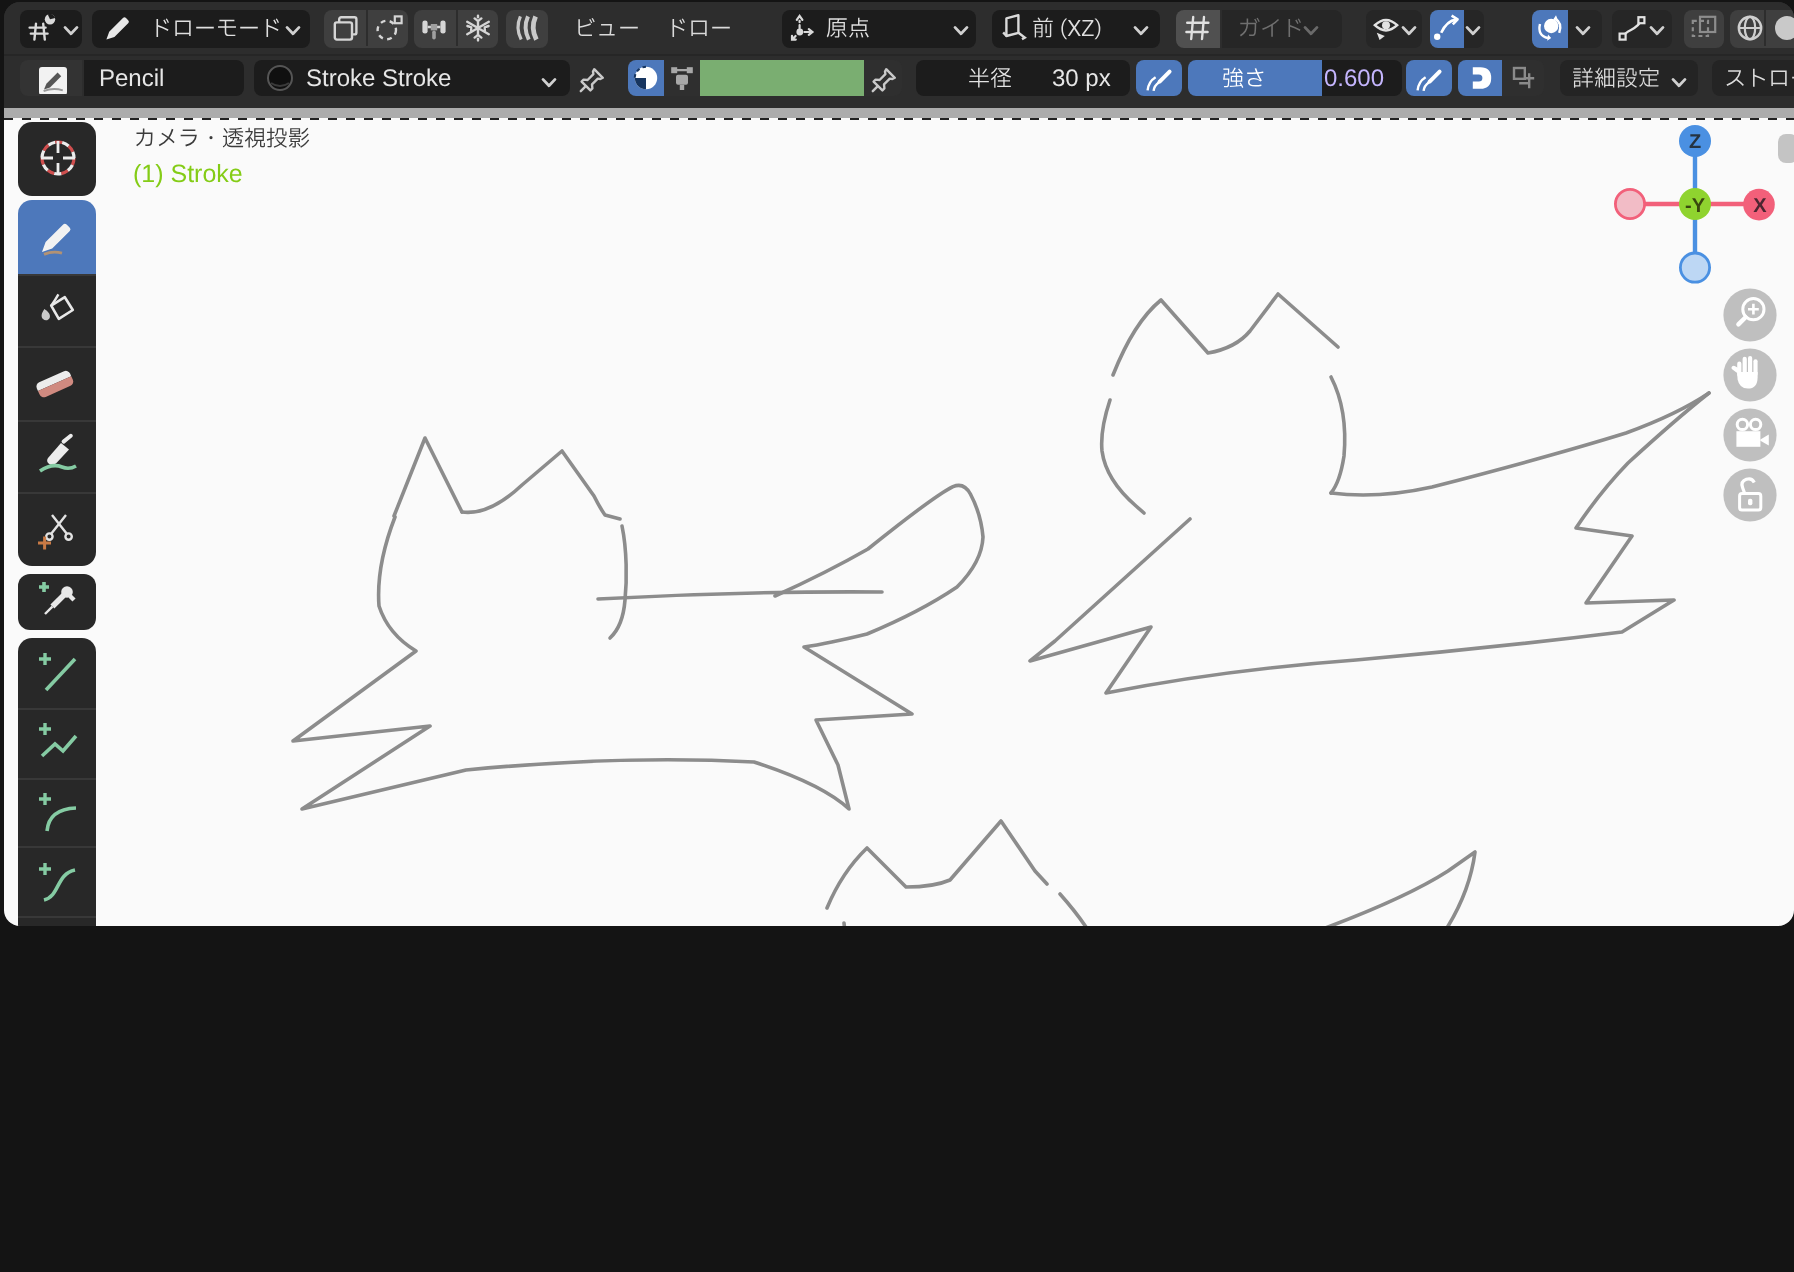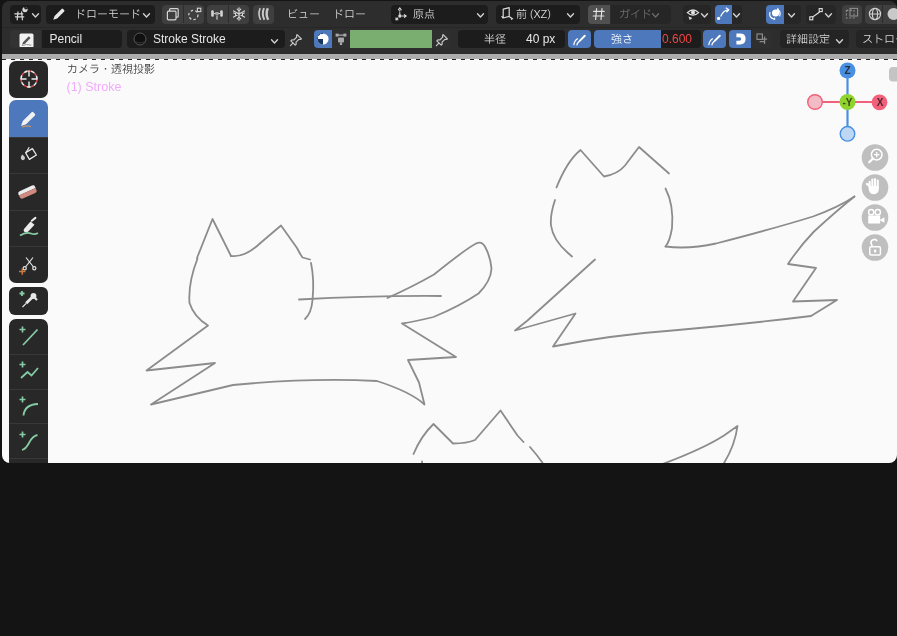--- a/index.html
+++ b/index.html
@@ -212,36 +212,36 @@
 <svg style="position:absolute;left:432px;top:31px" width="16" height="15" viewBox="0 0 16 15">
       <g stroke="#c9c9c9" stroke-width="1.2" fill="none" stroke-linecap="round" stroke-linejoin="round">
         <path d="M9.1 2.6 L13.4 6.9 L12.2 7.5 L10.9 7.3 L8 10.2 L8.2 12.2 L7.2 13.2 L2.8 8.8 L3.8 7.8 L5.8 8 L8.7 5.1 L8.5 3.8 Z"></path>
         <path d="M4.9 11.1 L2.4 13.6"></path>
       </g>
     </svg>
 <div class="btn" style="left:456px;top:29px;width:107px;height:18px"></div>
 <svg style="position:absolute;left:481.5px;top:30px;overflow:visible" width="24.0" height="16" viewBox="0 -12 24.0 16">
       <path d="M5.79 -2.54H10.43V-1.86H5.79V0.81H5.05V-1.86H0.57V-2.54H5.05V-4.62H0.87V-5.3H5.05V-9.17H5.79V-5.3H10.13V-4.62H5.79ZM9.55 -8.44Q9.21 -7.83 8.67 -7.11Q8.14 -6.39 7.62 -5.86L7.07 -6.29Q7.59 -6.83 8.09 -7.5Q8.58 -8.17 8.93 -8.8ZM3.26 -5.86Q2.43 -7.17 1.36 -8.32L1.91 -8.71Q2.41 -8.22 2.92 -7.57Q3.42 -6.92 3.84 -6.26Z M14.68 -8.93Q13.53 -7.04 11.89 -5.9L11.49 -6.47Q13.13 -7.57 14.1 -9.26ZM14.72 -4.2 14.53 -4.83Q16.29 -5.18 17.48 -5.82Q16.35 -6.59 15.48 -7.67L15.96 -8.08Q16.98 -6.9 18.11 -6.19Q19.27 -6.96 20.02 -8.21H14.88V-8.83H20.86V-8.32Q20.04 -6.78 18.75 -5.83Q19.89 -5.24 21.52 -4.87L21.34 -4.22Q19.54 -4.62 18.13 -5.41Q16.79 -4.64 14.72 -4.2ZM14.87 -6.36Q14.26 -5.39 13.76 -4.79V0.82H13.1V-4.05Q12.52 -3.41 11.77 -2.88L11.41 -3.48Q12.24 -4.05 13.01 -4.91Q13.77 -5.77 14.29 -6.68ZM21.01 -2.23H18.33V-0.18H21.44V0.47H14.57V-0.18H17.64V-2.23H14.96V-2.86H17.64V-4.54H18.33V-2.86H21.01Z" fill="#e3e3e3"></path>
     </svg>
-<div class="lat" style="left:524px;top:29.5px">40 px</div>
+<div class="lat" style="left:524px;top:29.5px">30 px</div>
 <div class="ab" style="left:566px;top:29px;width:23px;height:18px;background:#4d78bb;border-radius:4px"></div>
 <svg style="position:absolute;left:569.5px;top:30px" width="16" height="16" viewBox="0 0 16 16">
       <path d="M7 9.2 L12.1 4.1 Q12.8 3.4 13.5 4.1 Q14.2 4.8 13.5 5.5 L8.4 10.6 L6.2 11.2 Z" fill="#fff"></path>
       <g stroke="#fff" stroke-width="1.2" fill="none">
         <path d="M1.8 14.2 Q2.2 9.8 5.8 7.6"></path>
         <path d="M4.8 14.4 Q5.1 11.8 7.4 10.2"></path>
       </g>
     </svg>
 <div class="ab" style="left:592px;top:29px;width:107px;height:18px;border-radius:4px;overflow:hidden;background:#1c1c1c">
       <div class="ab" style="left:0;top:0;width:66.5px;height:18px;background:#4d78bb"></div>
     </div>
 <svg style="position:absolute;left:608.5px;top:30px;overflow:visible" width="24.0" height="16" viewBox="0 -12 24.0 16">
       <path d="M10.08 0.95Q9.89 0.49 9.62 0.01Q7.28 0.35 3.96 0.55L3.88 -0.11Q5.65 -0.19 6.88 -0.3V-2.16H4.37V-5.11H6.89V-6.35Q5.2 -6.24 4.16 -6.2L4.07 -6.88L4.93 -6.89Q5.67 -7.92 6.24 -9.27L6.91 -9.03Q6.36 -7.86 5.72 -6.91Q7.77 -6.98 9.03 -7.12Q8.53 -7.79 8.01 -8.34L8.53 -8.73Q9.67 -7.47 10.44 -6.28L9.91 -5.87Q9.66 -6.27 9.45 -6.56Q8.66 -6.47 7.55 -6.39V-5.11H10.13V-2.16H7.53V-0.35Q8.69 -0.47 9.31 -0.56Q8.98 -1.1 8.74 -1.43L9.29 -1.75Q10.1 -0.65 10.67 0.66ZM1.53 -5.6Q1.47 -4.73 1.29 -3.75H3.68Q3.66 -1.62 3.48 -0.43Q3.38 0.19 3.11 0.43Q2.85 0.68 2.31 0.68H1.1L0.93 0H2.16Q2.51 0 2.65 -0.14Q2.79 -0.27 2.86 -0.66Q3.01 -1.57 3.04 -3.11H0.54Q0.85 -4.63 0.93 -6.23H2.97V-8.08H0.67V-8.72H3.61V-5.6ZM5 -4.54V-2.73H6.9V-4.54ZM9.48 -2.73V-4.54H7.52V-2.73Z M13.77 -1.89Q13.77 -1.12 14.48 -0.78Q15.18 -0.44 16.74 -0.44Q17.45 -0.44 18.24 -0.52Q19.03 -0.59 19.63 -0.71L19.74 0.01Q19.13 0.13 18.29 0.21Q17.45 0.3 16.66 0.3Q14.77 0.3 13.88 -0.24Q12.98 -0.78 12.98 -1.9Q12.98 -2.9 13.74 -3.48Q14.51 -4.06 15.83 -4.06Q16.79 -4.06 17.5 -3.79Q18.22 -3.53 18.85 -2.95L18.91 -2.99Q18.09 -4.36 17.36 -6.1Q15.52 -5.97 12.57 -5.97V-6.72Q15.29 -6.72 17.05 -6.83Q16.7 -7.7 16.36 -8.7L17.11 -8.9Q17.38 -8.06 17.84 -6.9Q19.09 -6.98 20.59 -7.22L20.68 -6.47Q19.41 -6.28 18.15 -6.16Q18.96 -4.33 19.92 -2.73L19.29 -2.31Q17.9 -3.33 15.94 -3.33Q14.89 -3.33 14.33 -2.96Q13.77 -2.58 13.77 -1.89Z" fill="#ffffff"></path>
     </svg>
-<div class="lat" style="left:660px;top:29.5px;color:#ef4444">0.600</div>
+<div class="lat" style="left:660px;top:29.5px;color:#c4b5fd">0.600</div>
 <div class="ab" style="left:701px;top:29px;width:23px;height:18px;background:#4d78bb;border-radius:4px"></div>
 <svg style="position:absolute;left:704.5px;top:30px" width="16" height="16" viewBox="0 0 16 16">
       <path d="M7 9.2 L12.1 4.1 Q12.8 3.4 13.5 4.1 Q14.2 4.8 13.5 5.5 L8.4 10.6 L6.2 11.2 Z" fill="#fff"></path>
       <g stroke="#fff" stroke-width="1.2" fill="none">
         <path d="M1.8 14.2 Q2.2 9.8 5.8 7.6"></path>
         <path d="M4.8 14.4 Q5.1 11.8 7.4 10.2"></path>
       </g>
     </svg>
 <div class="ab" style="left:727px;top:29px;width:43px;height:18px;border-radius:4px;overflow:hidden">
       <div class="ab" style="left:0;top:0;width:22px;height:18px;background:#4d78bb"></div>
@@ -353,21 +353,21 @@
 <svg style="position:absolute;left:14.5px;top:579.8px" width="24" height="24" viewBox="0 0 24 24">
       <path d="M3.5 15 L5.2 10.8 L12.8 3.2 Q13.5 2.5 14.3 3.3 L15.9 4.9 Q16.7 5.7 16 6.4 L8.4 14 L3.5 15 Z" fill="#f2f2f2"></path>
       <path d="M2.5 19.5 Q6.5 13.5 10.5 17 Q14.5 20.5 19.5 15.5" stroke="#85cba3" stroke-width="1.8" fill="none"></path>
     </svg>
 <svg class="ab" style="left:38.5px;top:600.5px" width="7" height="7" viewBox="0 0 7 7">
       <path d="M6.5 6.5 H1 L6.5 1 Z" fill="#9a9a9a"></path>
     </svg>
 <svg style="position:absolute;left:64.5px;top:60px;overflow:visible" width="90.0" height="16" viewBox="0 -12 90.0 16">
       <path d="M9.23 -6.69V-5.98Q9.23 -2.97 8.99 -1.52Q8.84 -0.67 8.41 -0.34Q7.97 -0.01 7.03 -0.01H5.74L5.58 -0.77H6.91Q7.58 -0.77 7.87 -0.98Q8.15 -1.19 8.24 -1.77Q8.34 -2.41 8.39 -3.49Q8.45 -4.58 8.45 -5.64V-5.96H5.18Q5.04 -3.78 4.15 -2.34Q3.26 -0.9 1.55 0.14L1.08 -0.52Q2.68 -1.48 3.48 -2.74Q4.27 -4 4.4 -5.96H1.24V-6.69H4.43V-6.84V-8.77H5.2V-6.81V-6.69Z M19.8 -1.42Q18.67 -2.47 17.39 -3.45Q15.59 -1.02 12.8 0.1L12.38 -0.63Q15.07 -1.67 16.74 -3.95Q15.11 -5.15 13.68 -5.97L14.12 -6.61Q15.66 -5.71 17.17 -4.6Q18.19 -6.19 18.92 -8.57L19.7 -8.3Q18.96 -5.88 17.83 -4.1Q19.22 -3.05 20.27 -2.03Z M24.35 -8.24H30.68V-7.47H24.35ZM23.33 -5.6H31.43Q31.34 -3.27 29.91 -1.8Q28.49 -0.34 25.97 0.19L25.64 -0.58Q27.84 -1.04 29.03 -2.08Q30.23 -3.12 30.55 -4.83H23.33Z M37.73 -4.09V-4.27Q37.73 -4.6 37.92 -4.79Q38.12 -4.98 38.5 -4.98Q38.88 -4.98 39.08 -4.79Q39.27 -4.6 39.27 -4.27V-4.09Q39.27 -3.76 39.08 -3.57Q38.88 -3.38 38.5 -3.38Q38.12 -3.38 37.92 -3.57Q37.73 -3.76 37.73 -4.09Z M47.01 -5.02Q48.15 -5.42 48.89 -5.82Q49.64 -6.23 50.06 -6.73H47.27V-7.34H50.44V-8.18Q49.03 -8.1 47.83 -8.1L47.65 -8.7Q51.36 -8.7 53.73 -9.15L54.03 -8.59Q52.81 -8.37 51.09 -8.23V-7.34H54.55V-6.73H51.48Q51.9 -6.25 52.65 -5.87Q53.39 -5.49 54.63 -5.05L54.37 -4.44Q52.88 -5 52.07 -5.52Q51.27 -6.03 51.16 -6.71H51.08V-4.81H50.45V-6.71H50.37Q50.27 -6.03 49.5 -5.51Q48.73 -4.99 47.29 -4.41ZM46.39 -6.3Q45.52 -7.79 44.73 -8.65L45.28 -9.03Q45.72 -8.55 46.16 -7.92Q46.61 -7.29 46.96 -6.68ZM46.48 -1.99Q46.48 -1.06 47.13 -0.57Q47.78 -0.09 48.91 -0.09H54.6L54.49 0.59H48.94Q47.67 0.59 46.96 0.1Q46.26 -0.38 46.18 -1.14H46.1Q46.09 -0.54 45.73 -0.08Q45.38 0.37 44.67 0.73L44.41 0.07Q45.19 -0.29 45.48 -0.76Q45.78 -1.23 45.78 -2.02V-4.49H44.48V-5.14H46.48ZM52.46 -1.44Q52.76 -1.44 52.91 -1.53Q53.06 -1.63 53.12 -1.83Q53.23 -2.22 53.25 -2.76H51.41Q51.7 -3.24 51.94 -3.92H50.15Q50.03 -2.75 49.41 -1.97Q48.8 -1.2 47.66 -0.71L47.3 -1.3Q48.32 -1.69 48.84 -2.33Q49.36 -2.96 49.48 -3.92H47.99V-4.49H52.63V-4.07Q52.47 -3.56 52.33 -3.31H53.94Q53.92 -2.62 53.87 -2.21Q53.82 -1.8 53.71 -1.51Q53.6 -1.17 53.36 -1Q53.12 -0.82 52.61 -0.82H51.14L50.97 -1.44Z M59.77 -2.62 59.32 -2.2 57.99 -3.94Q57.91 -4.04 57.91 -3.92V0.81H57.24V-3.55Q56.64 -2.86 55.77 -2.16L55.41 -2.71Q56.5 -3.52 57.4 -4.71Q58.3 -5.9 58.66 -6.9H55.67V-7.52H57.23V-9.17H57.9V-7.52H59.37V-6.98Q59.16 -6.29 58.75 -5.57Q58.33 -4.85 57.91 -4.33V-4.29H57.97L58.1 -4.4Q58.19 -4.47 58.26 -4.47Q58.35 -4.47 58.44 -4.34ZM64.88 -1.68 65.46 -1.48V-0.09Q65.46 0.29 65.32 0.43Q65.17 0.58 64.83 0.58H63.88Q63.4 0.58 63.19 0.36Q62.99 0.14 62.99 -0.38V-2.5H61.94Q61.83 -1.39 61.18 -0.54Q60.53 0.3 59.16 0.82L58.85 0.29Q60.07 -0.21 60.63 -0.88Q61.19 -1.55 61.29 -2.5H60.09V-8.84H64.94V-2.5H63.65V-0.42Q63.65 -0.18 63.73 -0.1Q63.81 -0.03 64.05 -0.03H64.88ZM64.3 -8.23H60.74V-6.96H64.3ZM64.3 -6.36H60.74V-5.07H64.3ZM64.3 -4.48H60.74V-3.1H64.3Z M70.07 -3.85Q69.67 -3.68 68.86 -3.38V-0.11Q68.86 0.29 68.69 0.46Q68.52 0.64 68.1 0.64H66.87L66.68 -0.04H68.18V-3.15Q67.38 -2.89 66.52 -2.68L66.41 -3.34Q67.17 -3.51 68.18 -3.82V-6.53H66.53V-7.17H68.18V-9.17H68.86V-7.17H70.31V-6.53H68.86V-4.05Q69.4 -4.23 69.96 -4.47ZM70.27 -5.26Q70.91 -5.74 71.15 -6.29Q71.4 -6.84 71.4 -7.74V-8.84H74.71V-6.16Q74.71 -5.92 74.79 -5.84Q74.88 -5.75 75.11 -5.75H75.68V-7.36L76.27 -7.15V-5.85Q76.27 -5.48 76.15 -5.32Q76.02 -5.17 75.66 -5.17H75.01Q74.48 -5.17 74.27 -5.37Q74.06 -5.57 74.06 -6.08V-8.24H72.04V-7.63Q72.04 -6.65 71.7 -5.96Q71.36 -5.27 70.65 -4.72ZM76.11 0.84Q74.57 0.21 73.39 -0.73Q72.07 0.26 70.15 0.85L69.87 0.24Q71.62 -0.27 72.86 -1.18Q71.93 -2.01 71.09 -3.23L71.64 -3.56Q72.41 -2.45 73.39 -1.59Q74.5 -2.56 74.95 -3.73H70.66V-4.33H75.7V-3.83Q75.19 -2.3 73.92 -1.16Q75 -0.34 76.39 0.22Z M87.14 -8.74Q86.56 -7.91 85.74 -7.16Q84.92 -6.41 83.98 -5.9L83.59 -6.52Q85.45 -7.52 86.57 -9.15ZM80.88 -5.11H83.57V-4.52H77.51V-5.11H80.18V-5.86H78.07V-8.91H83.06V-5.86H80.88ZM82.39 -8.36H78.73V-7.67H82.39ZM82.39 -7.14H78.73V-6.41H82.39ZM87.36 -5.92Q86.75 -5.04 85.87 -4.2Q84.99 -3.37 84 -2.76L83.59 -3.4Q84.52 -3.93 85.37 -4.7Q86.21 -5.47 86.79 -6.3ZM82.96 -1.94H80.95V-0.01Q80.95 0.41 80.77 0.58Q80.6 0.76 80.18 0.76H79.29L79.11 0.12H80.26V-1.94H78.19V-3.87H82.96ZM82.27 -3.33H78.88V-2.46H82.27ZM87.61 -2.89Q86.86 -1.76 85.78 -0.76Q84.7 0.24 83.49 0.86L83.06 0.21Q84.25 -0.37 85.27 -1.3Q86.28 -2.22 87.02 -3.27ZM79.47 -1.31Q79.22 -0.87 78.78 -0.41Q78.33 0.05 77.84 0.38L77.44 -0.11Q77.91 -0.43 78.31 -0.82Q78.7 -1.22 78.96 -1.64ZM82.02 -1.61Q82.75 -0.9 83.24 -0.19L82.74 0.21Q82.2 -0.57 81.55 -1.22Z" fill="#3c3c3c"></path>
     </svg>
-<div class="lat" style="left:64.5px;top:77.5px;color:#f0abfc;font-size:12.5px">(1) Stroke</div>
+<div class="lat" style="left:64.5px;top:77.5px;color:#84cc16;font-size:12.5px">(1) Stroke</div>
 <svg class="ab" style="left:0;top:0" width="895" height="629" viewBox="1 1 895 629">
       <g fill="none" stroke="#8c8c8c" stroke-width="1.8" stroke-linecap="round" stroke-linejoin="round">
         <path d="M196,258 L211.5,219 L230,256"></path>
         <path d="M230,256 C241,257.5 252,250 260,242.5 L280,225.5 L296,248 Q299,254 301.5,257.5 L309,259.5"></path>
         <path d="M310,263 C312.5,275 312.5,290 311.5,300 Q310.5,313 304,319"></path>
         <path d="M298,299.5 Q370,295.5 440,296"></path>
         <path d="M386.5,298 Q412,286.5 433,274.5 Q466,248 475.5,243.3 Q481,241 484.2,247 Q489.5,257 490.5,268.5 Q490,281 477.5,293.5 Q459,306 432.5,317 Q413,321.8 401,323.5 L455,357 L407,360 L418,382.5 L423.5,404.5 Q410,392 376,381 Q310,377.5 232,385 L150,404.5 L214,363 L145.5,370.5 L207,325.5 Q193,317 188.5,303 Q187,283 196.5,258.5"></path>
         <path d="M555.5,187.5 Q566,161 579.5,150 L603,176.5 Q617,174 624,165.5 L638,147 L668,173.5"></path>
         <path d="M664.5,188.5 Q673,205 671,228 Q669,241 664.5,246.5"></path>
         <path d="M554,200 Q549,215 550,225.5 Q552,240 567,253 L571,256.5"></path>

